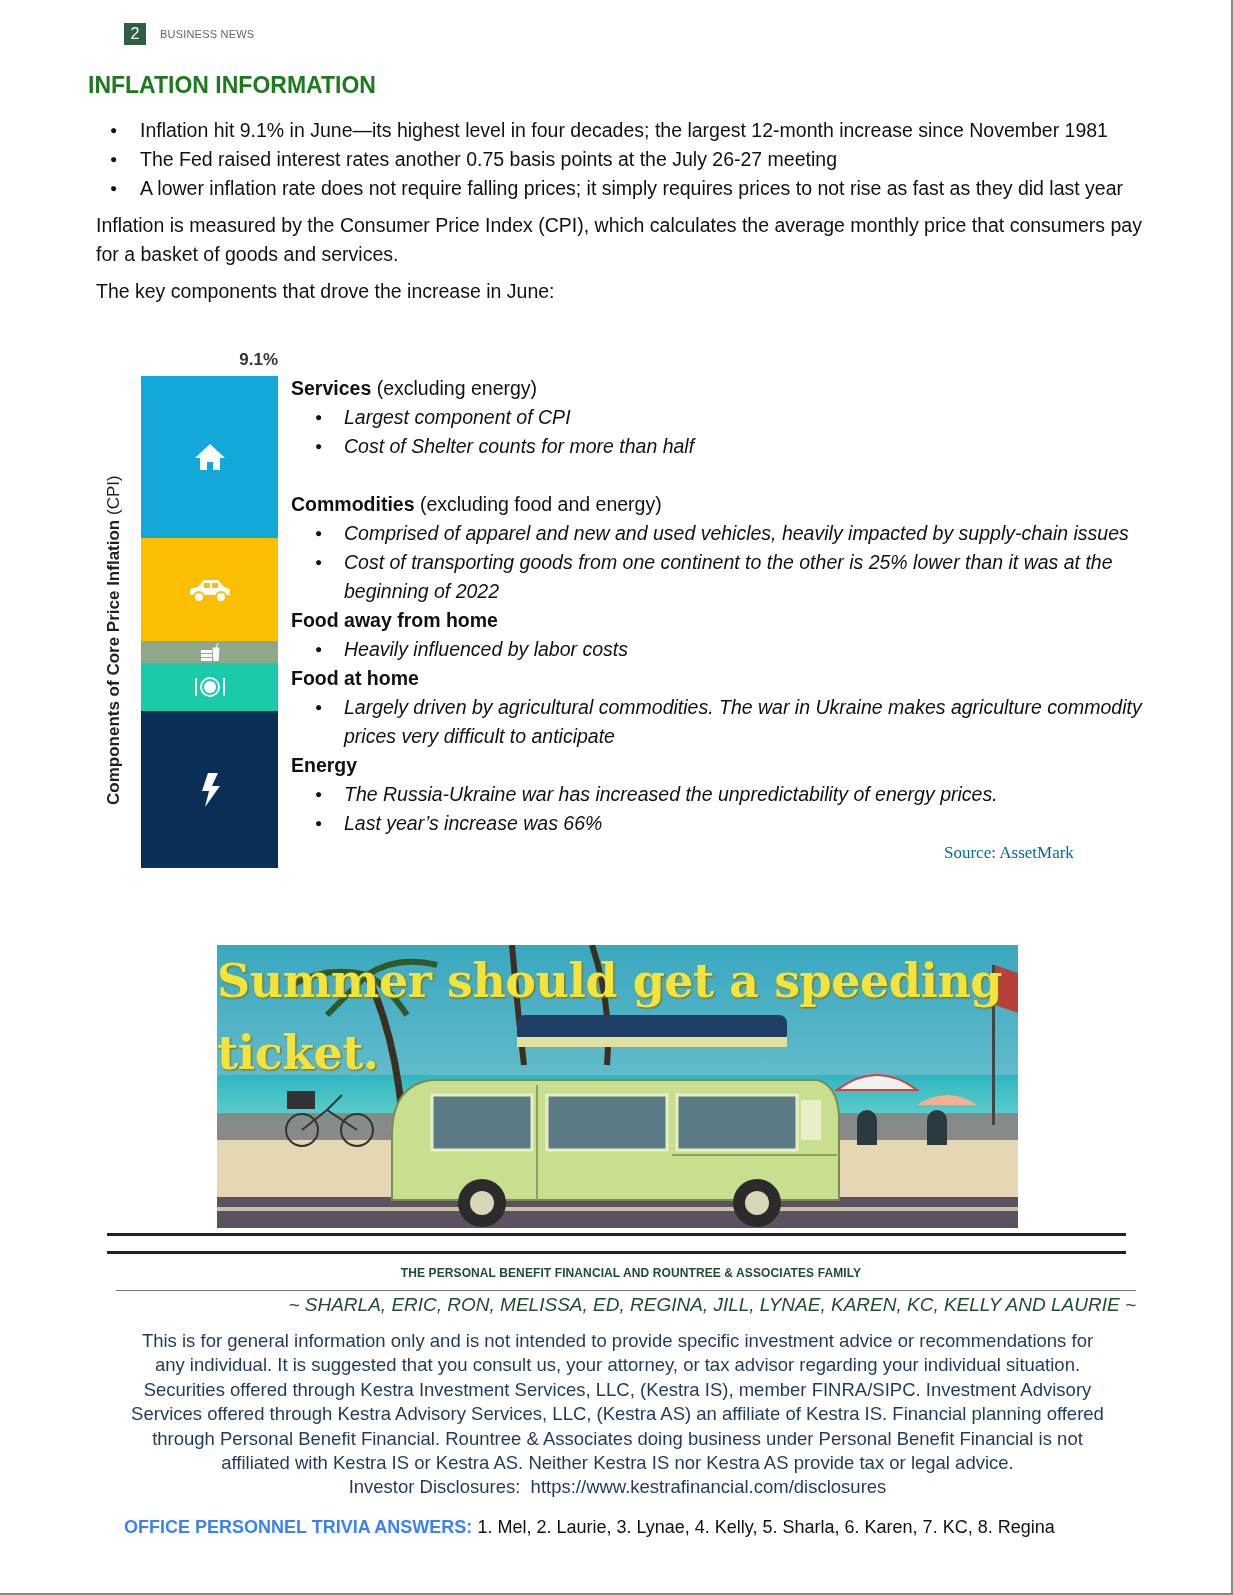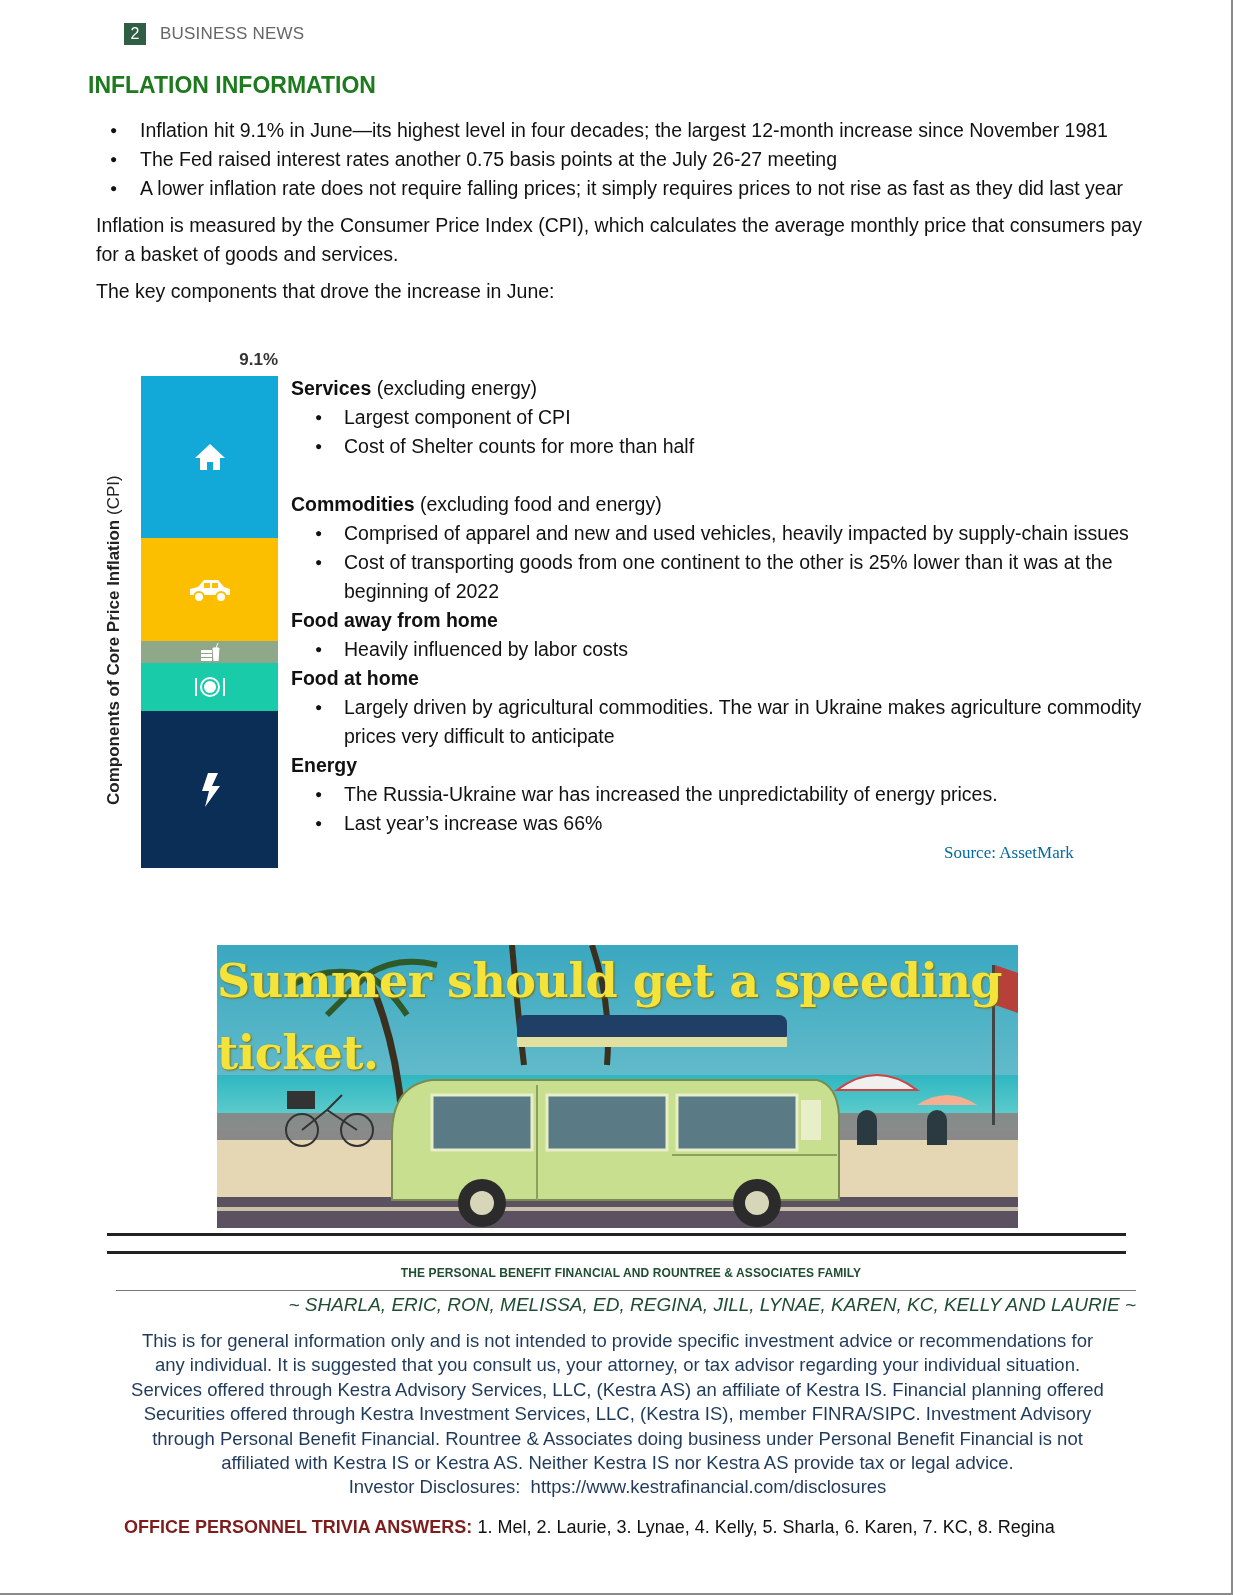--- a/index.html
+++ b/index.html
@@ -3,58 +3,58 @@
 <meta charset="utf-8">
 <style>
   html, body { margin: 0; padding: 0; }
   body { width: 1233px; height: 1595px; background: #fff; position: relative; overflow: hidden;
          font-family: "Liberation Sans", sans-serif; color: #111; }
   .page-border { position: absolute; left: 0; top: 0; width: 1231px; height: 1593px;
                  border-right: 2px solid #8a8a8a; border-bottom: 2px solid #8a8a8a; box-sizing: content-box; pointer-events: none; }
   .hdr { position: absolute; left: 124px; top: 23px; display: flex; align-items: center; }
   .pgnum { width: 22px; height: 22px; background: #2f5e44; color: #fff; font-size: 16px;
            display: flex; align-items: center; justify-content: center; }
-  .section-name { margin-left: 14px; font-size: 17px; color: #666; letter-spacing: 0.2px; }
+  .section-name { margin-left: 14px; font-size: 11px; color: #666; letter-spacing: 0.2px; }
   h1 { position: absolute; left: 88px; top: 72px; margin: 0; font-size: 23px; font-weight: bold; color: #1e7a1e; }
   .body-text { position: absolute; left: 88px; top: 116px; width: 1070px; font-size: 19.5px; line-height: 29px; }
   .body-text ul { margin: 0; padding-left: 52px; list-style: none; }
   .body-text li { position: relative; }
   .body-text li::before { content: "\25CF"; position: absolute; left: -30px; font-size: 12px; top: 0; }
   .body-text p { margin: 8px; }
   
   .ylabel { position: absolute; left: 104px; top: 805px; transform: rotate(-90deg); transform-origin: left top;
             font-size: 17px; font-weight: bold; color: #222; white-space: nowrap; }
   .ylabel .light { font-weight: normal; }
   .bar-total { position: absolute; left: 141px; width: 137px; top: 350px; text-align: right; font-weight: bold; font-size: 17px; color: #333; }
   #stack { position: absolute; left: 141px; top: 376px; width: 137px; height: 492px; }
   .seg { position: absolute; left: 0; width: 100%; display: flex; align-items: center; justify-content: center; }
   .seg svg { display: block; }
   
   .comp-text { position: absolute; left: 291px; top: 374px; width: 860px; font-size: 19.5px; line-height: 29px; }
   .comp-text .hd { font-weight: bold; }
   .comp-text ul { margin: 0; padding-left: 53px; list-style: none; }
-  .comp-text li { position: relative; }
+  .comp-text li { position: relative; font-style: italic; }
   .comp-text li::before { content: "\25CF"; position: absolute; left: -29px; font-size: 12px; }
   .gap { height: 29px; }
   .source { position: absolute; left: 944px; top: 843px; font-size: 17px; color: #0369a1; font-family: Liberation Serif, serif; }
   
   .banner { position: absolute; left: 217px; top: 945px; width: 801px; height: 283px; overflow: hidden; }
   .banner-title { position: absolute; left: 0; top: 0; width: 100%; text-align: left; font-family: "DejaVu Serif", serif;
                   font-weight: bold; font-size: 46px; line-height: 72px; color: #f3e33a;
                   text-shadow: 1px 1px 2px #7a6a10; letter-spacing: -0.5px; }
   
   .rule1 { position: absolute; left: 107px; top: 1233px; width: 1019px; height: 3px; background: #222; }
   .rule2 { position: absolute; left: 107px; top: 1251px; width: 1019px; height: 3px; background: #222; }
   .family { position: absolute; left: 121px; top: 1266px; width: 1020px; text-align: center; font-size: 12px; font-weight: bold; color: #1f4d31; letter-spacing: 0.1px; }
   .rule3 { position: absolute; left: 116px; top: 1290px; width: 1020px; height: 1px; background: #777; }
   .names { position: absolute; left: 116px; top: 1294px; width: 1020px; text-align: right; font-size: 19px; font-style: italic; color: #1f4d31; }
   .disclaimer { position: absolute; left: 95px; top: 1329px; width: 1045px; text-align: center; font-size: 18.5px; 
                 line-height: 24.4px; color: #1f3a5a; }
   .trivia { position: absolute; left: 124px; top: 1517px; font-size: 18px; color: #111; white-space: nowrap; }
-  .trivia .lbl { font-weight: bold; color: #7f1d1d; }
+  .trivia .lbl { font-weight: bold; color: #3b82f6; }
 </style>
 </head>
 <body>
 
 <div class="page-border"></div>
 
 <div class="hdr">
   <div class="pgnum">2</div>
   <div class="section-name">BUSINESS NEWS</div>
 </div>
@@ -207,22 +207,22 @@
 
 <div class="rule1"></div>
 <div class="rule2"></div>
 <div class="family">THE PERSONAL BENEFIT FINANCIAL AND ROUNTREE &amp; ASSOCIATES FAMILY</div>
 <div class="rule3"></div>
 <div class="names">~ SHARLA, ERIC, RON, MELISSA, ED, REGINA, JILL, LYNAE, KAREN, KC, KELLY AND LAURIE ~</div>
 
 <div class="disclaimer">
   <div>This is for general information only and is not intended to provide specific investment advice or recommendations for</div>
   <div>any individual. It is suggested that you consult us, your attorney, or tax advisor regarding your individual situation.</div>
+  <div>Securities offered through Kestra Investment Services, LLC, (Kestra IS), member FINRA/SIPC. Investment Advisory</div>
   <div>Services offered through Kestra Advisory Services, LLC, (Kestra AS) an affiliate of Kestra IS. Financial planning offered</div>
-  <div>Securities offered through Kestra Investment Services, LLC, (Kestra IS), member FINRA/SIPC. Investment Advisory</div>
   <div>through Personal Benefit Financial. Rountree &amp; Associates doing business under Personal Benefit Financial is not</div>
   <div>affiliated with Kestra IS or Kestra AS. Neither Kestra IS nor Kestra AS provide tax or legal advice.</div>
   <div><span>Investor Disclosures:</span>&nbsp; <span>https://www.kestrafinancial.com/disclosures</span></div>
 </div>
 
 <div class="trivia">
   <span class="lbl">OFFICE PERSONNEL TRIVIA ANSWERS:</span>
   <span>1. Mel, 2. Laurie, 3. Lynae, 4. Kelly, 5. Sharla, 6. Karen, 7. KC, 8. Regina</span>
 </div>
 

